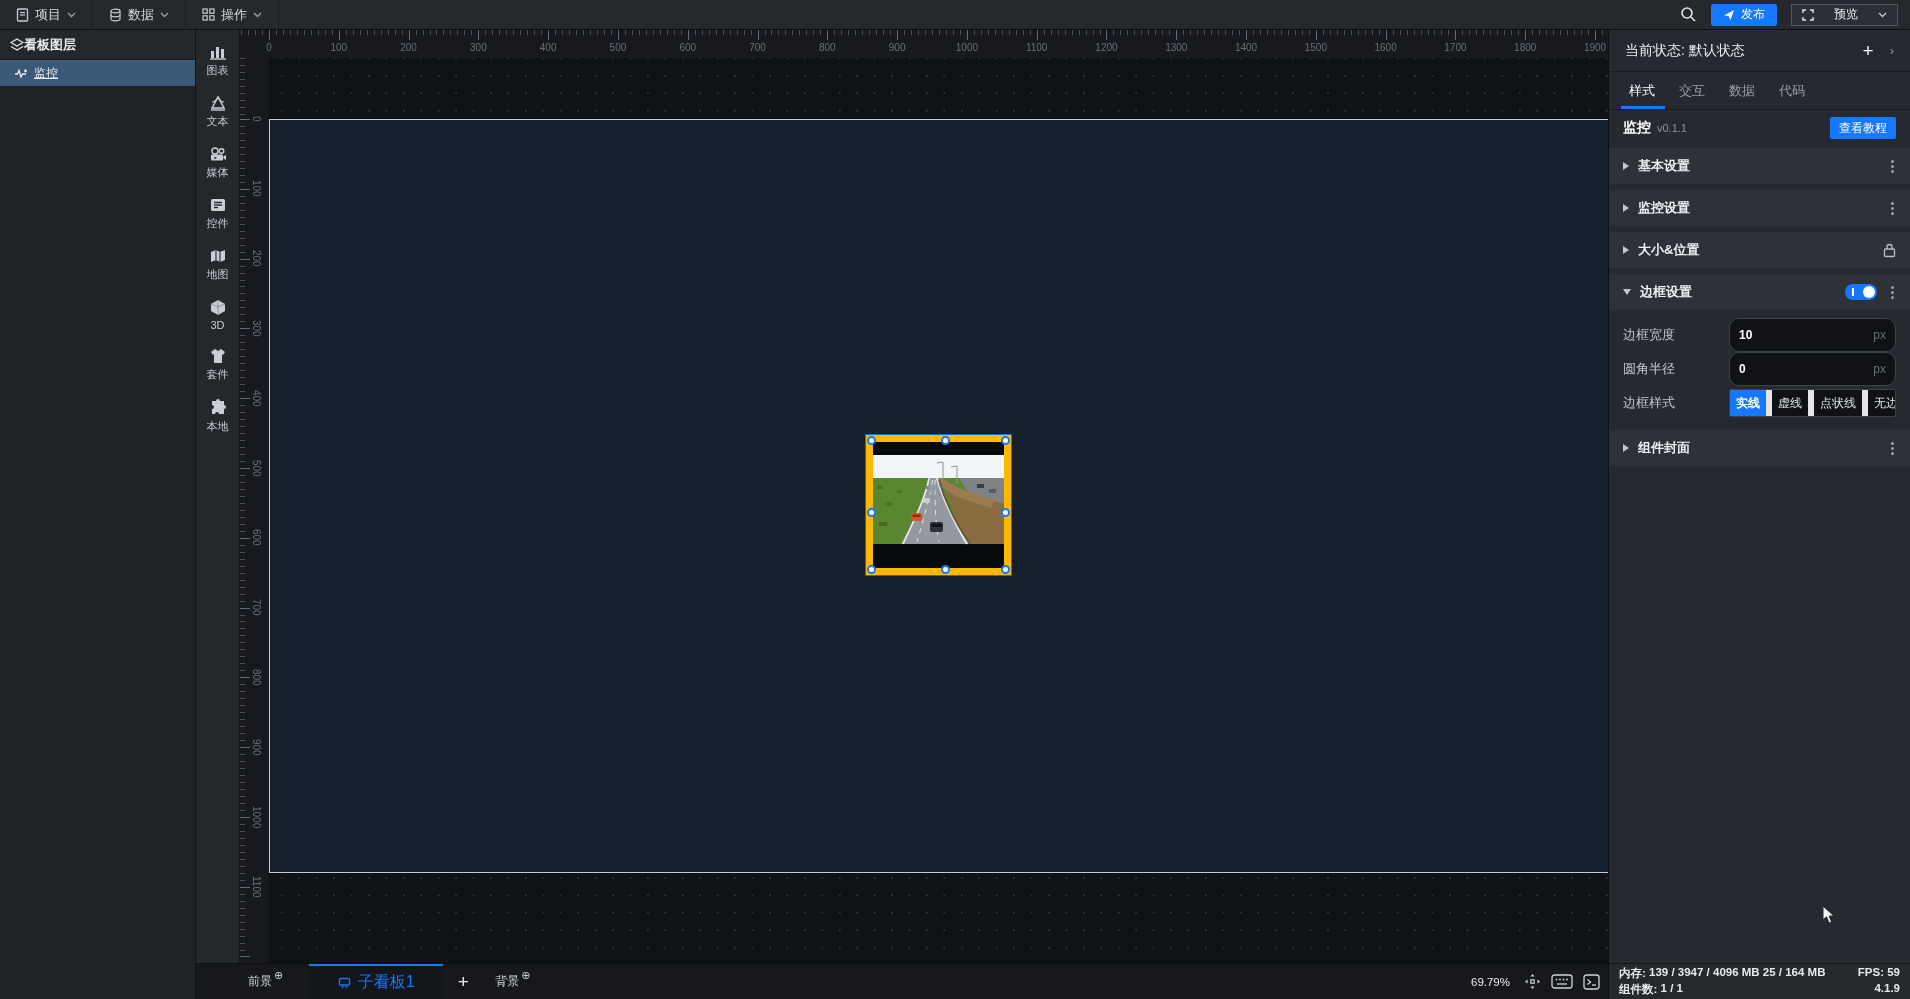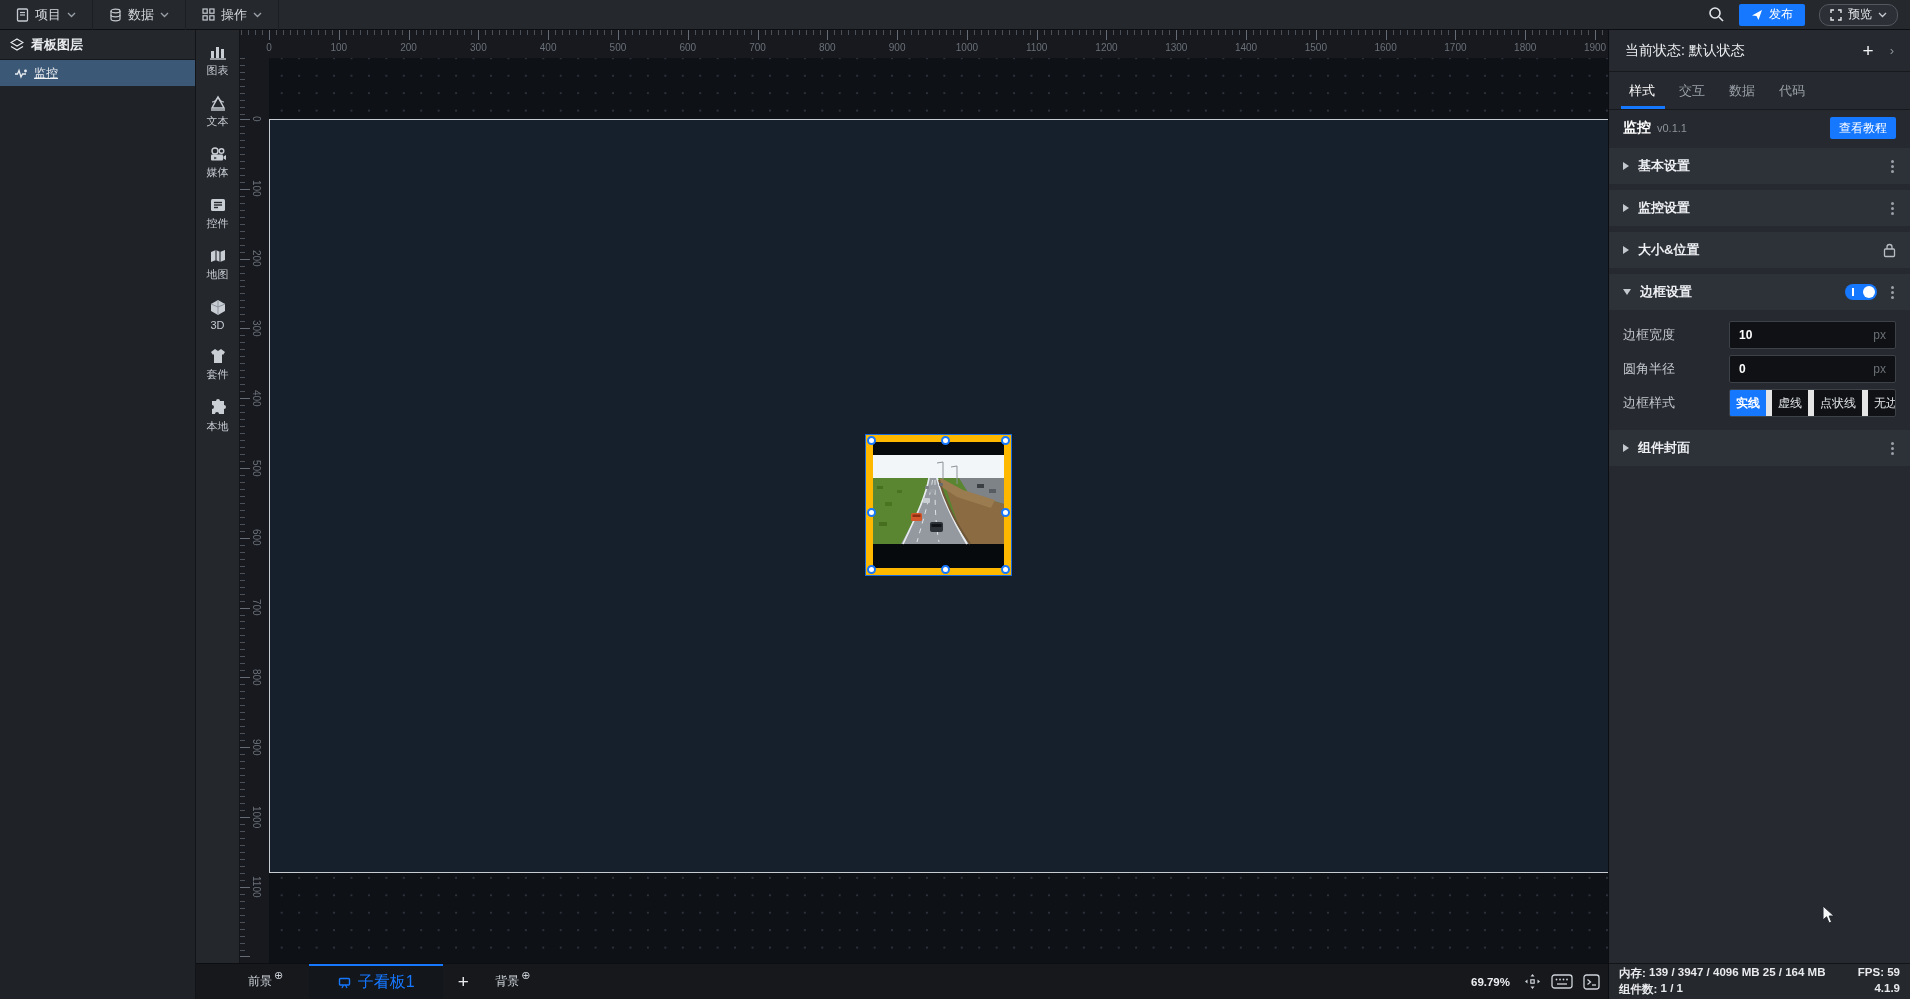--- a/index.html
+++ b/index.html
@@ -6,25 +6,25 @@
   html,body { background:#0b0d10; }
   body { font-family:"Liberation Sans","DejaVu Sans",sans-serif; }
   #app { position:relative; width:1910px; height:999px; overflow:hidden; background:#101318; color:#dfe2e6; font-size:12px; }
 
   
   .topbar { position:absolute; left:0; top:0; width:1910px; height:30px; background:#25282d; border-bottom:1px solid #0c0e11; display:flex; align-items:center; z-index:50; }
   .menu-item { display:flex; align-items:center; gap:6px; height:30px; padding:0 16px; border-right:1px solid #1b1e22; color:#d6dade; font-size:13px; cursor:default; }
   .menu-item svg { display:block; }
   .topbar-right { margin-left:auto; display:flex; align-items:center; gap:14px; padding-right:12px; }
   .btn-publish { display:flex; align-items:center; gap:6px; background:#1677ff; color:#fff; font-size:12px; height:22px; padding:0 12px; border-radius:2px; }
-  .btn-preview { display:flex; align-items:center; gap:6px; background:#2c2f35; border:1px solid #53575e; color:#e6e9ec; font-size:12px; height:22px; padding:0 10px; border-radius:10px; }
+  .btn-preview { display:flex; align-items:center; gap:20px; background:#2c2f35; border:1px solid #53575e; color:#e6e9ec; font-size:12px; height:22px; padding:0 10px; border-radius:0; }
 
   
   .layers-panel { position:absolute; left:0; top:30px; width:196px; height:969px; background:#1f2227; border-right:1px solid #121418; z-index:20; }
-  .layers-header { height:30px; display:flex; align-items:center; gap:7px; padding:0 10px; color:#e9ebee; font-size:13px; font-weight:bold; background:#24272c; border-bottom:1px solid #16181c; }
+  .layers-header { height:30px; display:flex; align-items:center; padding:0 10px; color:#e9ebee; font-size:13px; font-weight:bold; background:#24272c; border-bottom:1px solid #16181c; }
   .layer-item { height:26px; display:flex; align-items:center; gap:7px; padding:0 14px; color:#f0f2f4; font-size:12px; }
   .layer-item.selected { background:#3c5877; }
   .layer-item .lbl { text-decoration:underline; }
 
   
   .tool-col { position:absolute; left:196px; top:30px; width:44px; height:933px; background:#24272c; border-right:1px solid #121418; display:flex; flex-direction:column; align-items:center; padding-top:14px; gap:17px; z-index:20; }
   .tool-item { display:flex; flex-direction:column; align-items:center; gap:3px; color:#c6cbd2; font-size:11px; cursor:default; }
   .tool-item svg { display:block; }
 
   
@@ -77,41 +77,41 @@
   .toggle.on .knob { right:2px; }
   .toggle.off { background:#5d626a; }
   .toggle.off .knob { left:2px; }
   .knob { position:absolute; top:2px; width:12px; height:12px; border-radius:50%; background:#fff; }
   .section-body { padding:2px 14px 10px 14px; }
   .field { height:34px; display:flex; align-items:center; }
   .flabel { width:106px; font-size:13px; color:#c3c8ce; }
   .swatch-box { width:46px; height:28px; background:#17191d; border:1px solid #3d4248; border-radius:4px; display:flex; align-items:center; justify-content:center; gap:4px; }
   .swatch { width:17px; height:17px; border-radius:2px; background:#ffb800; }
   .swatch-caret { width:0; height:0; border-top:5px solid #cfd3d8; border-left:4px solid transparent; border-right:4px solid transparent; }
-  .tinput { flex:1; height:28px; background:#0f1114; border:1px solid #3d4248; border-radius:2px; display:flex; align-items:center; padding:0 9px; }
+  .tinput { flex:1; height:34px; background:#0f1114; border:1px solid #3d4248; border-radius:10px; display:flex; align-items:center; padding:0 9px; }
   .tinput .val { font-size:12px; font-weight:bold; color:#fff; }
   .tinput .unit { margin-left:auto; font-size:12px; color:#6b7076; }
   .segment { flex:1; height:28px; display:flex; border:1px solid #3d4248; border-radius:2px; overflow:hidden; background:#0f1114; }
   .seg-btn { flex:1; display:flex; align-items:center; justify-content:center; font-size:12px; color:#e3e6e9; border-right:6px solid #e5e5e5; white-space:nowrap; padding:0 6px; }
   .seg-btn:last-child { border-right:none; }
   .seg-btn.active { background:#1677ff; color:#fff; font-weight:bold; }
 
   
   .status-info { position:absolute; left:0; right:0; bottom:0; height:36px; background:#25282c; border-top:1px solid #121418; padding:2px 10px; display:flex; flex-direction:column; justify-content:center; gap:1px; }
   .status-line { display:flex; font-size:11.5px; font-weight:bold; color:#e8eaed; }
   .status-line .rt { margin-left:auto; }
 
   
   .bottombar { position:absolute; left:196px; top:963px; width:1412px; height:36px; background:#16181c; border-top:1px solid #0c0e11; display:flex; align-items:center; z-index:30; }
   .fg-tab, .bg-tab { display:flex; align-items:flex-start; gap:2px; color:#cdd2d8; font-size:12px; padding:0 12px; height:36px; align-items:center; }
   .circle-plus { font-size:11px; color:#cdd2d8; transform:translateY(-6px); line-height:1; }
   .board-tab { height:36px; min-width:134px; background:#13161b; border-top:2px solid #1677ff; display:flex; align-items:center; justify-content:center; gap:7px; color:#1677ff; font-size:16px; padding:0 16px; margin-left:14px; }
   .add-tab { width:40px; height:36px; display:flex; align-items:center; justify-content:center; color:#e8eaed; font-size:19px; }
   .bb-right { margin-left:auto; display:flex; align-items:center; gap:10px; padding-right:8px; }
-  .zoom-val { color:#eceef1; font-size:11.5px; font-weight:bold; margin-right:4px;padding-left:22px; }
+  .zoom-val { color:#eceef1; font-size:11.5px; font-weight:normal; margin-right:4px;padding-left:22px; }
   .bb-icon { display:flex; align-items:center; justify-content:center; }
 
   
   .cursor { position:absolute; left:1822px; top:905px; z-index:99; }
 </style>
 </head>
 <body>
 
 <div id="app">
 

